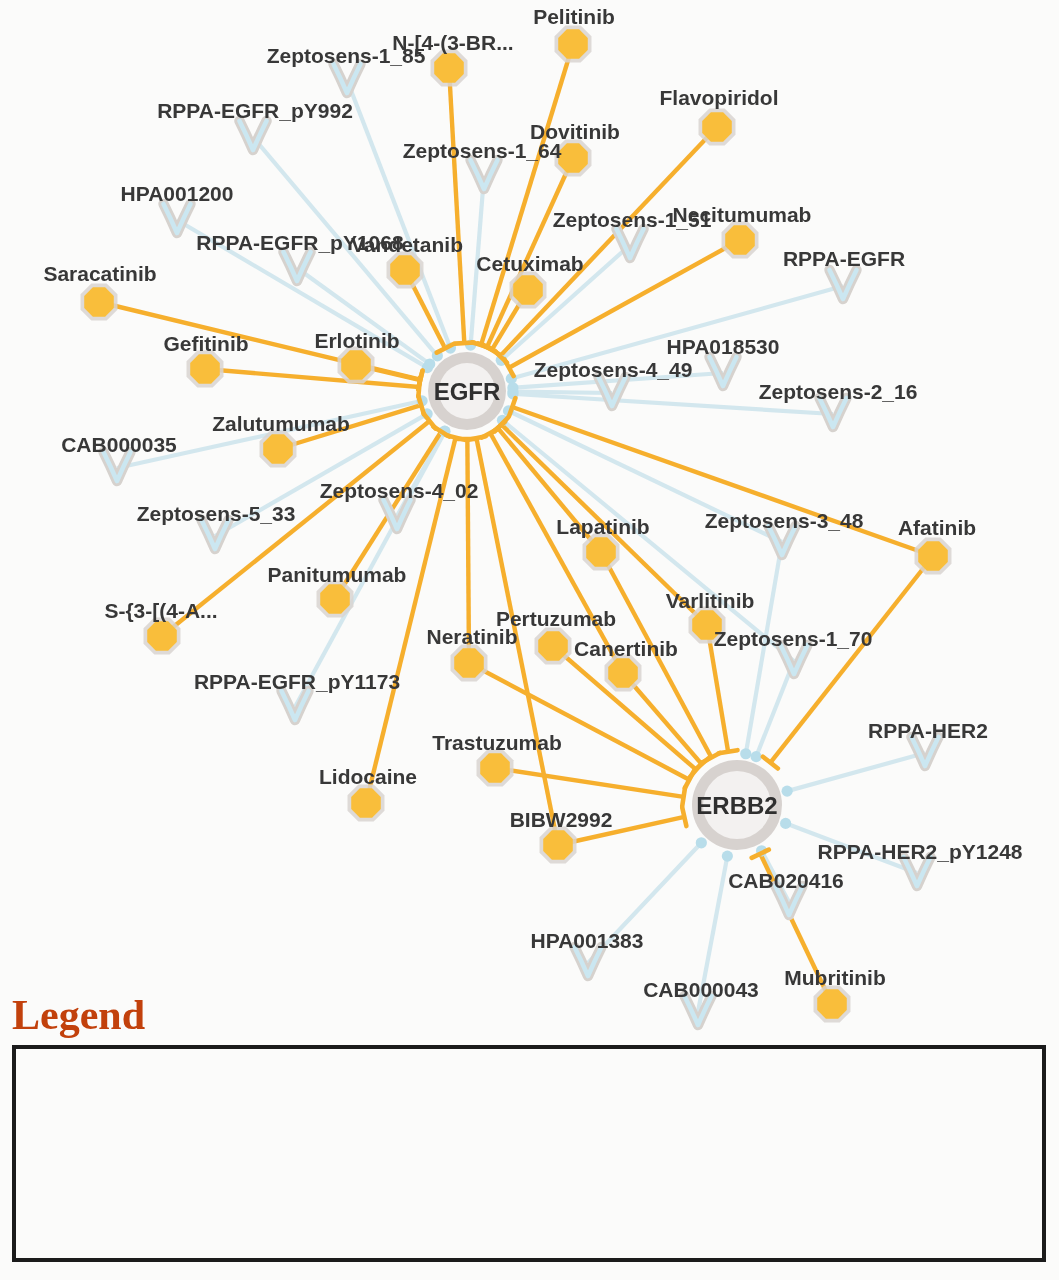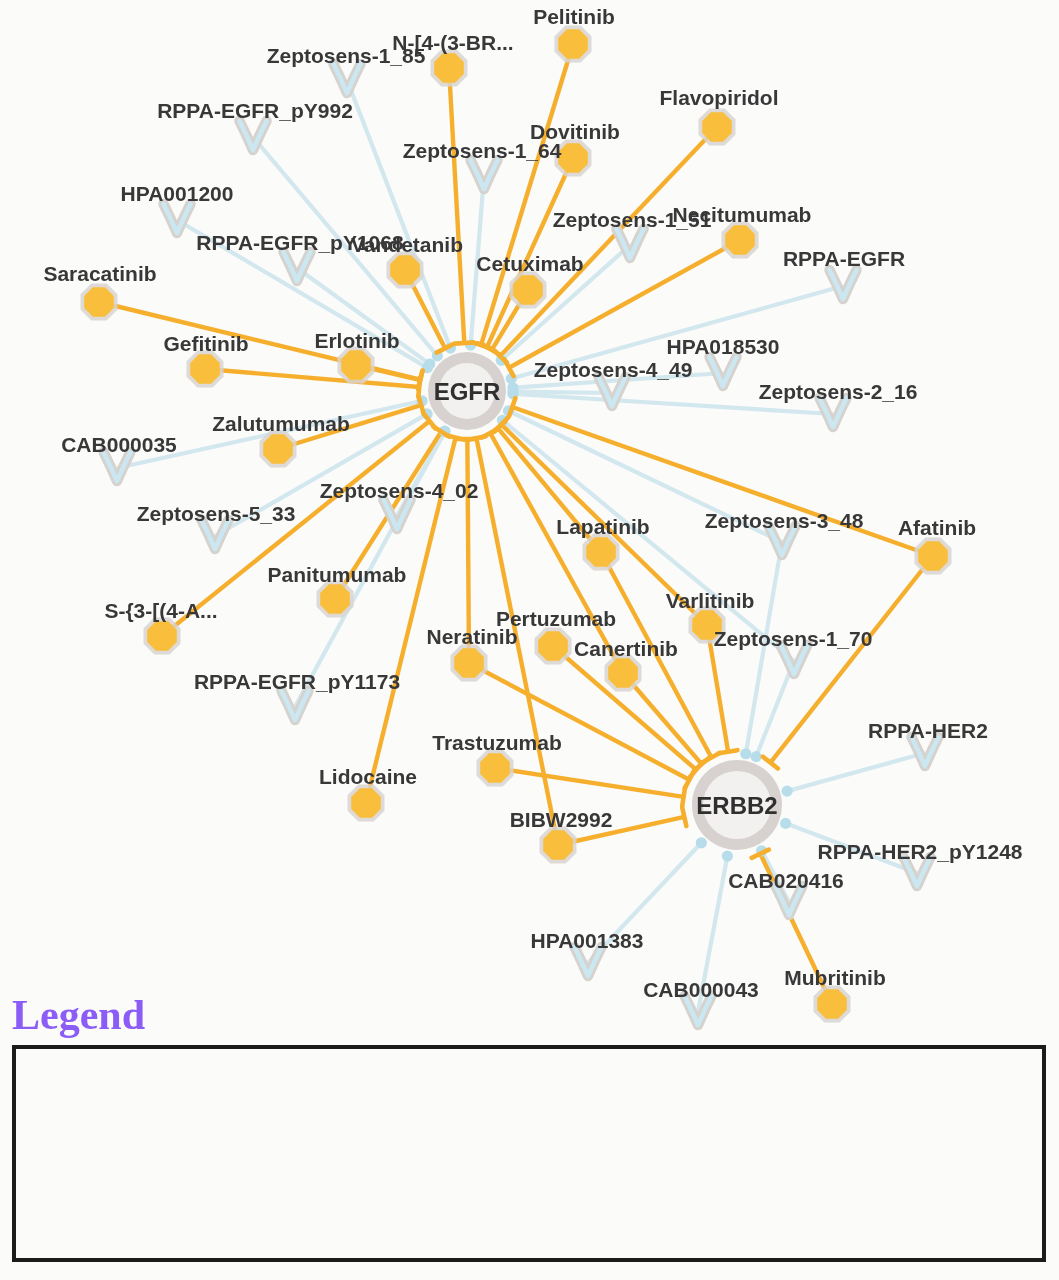--- a/index.html
+++ b/index.html
@@ -1,20 +1,20 @@
 <!DOCTYPE html>
 <html><head>
 <meta charset="utf-8">
 <style>
   html,body{margin:0;padding:0;background:#f3f3f3;}
   #stage{position:relative;width:1059px;height:1280px;background:#FBFBFA;overflow:hidden;
          font-family:"Liberation Sans",sans-serif;}
   #graph{position:absolute;left:0;top:0;}
   .legend-title{position:absolute;left:12px;top:994px;font-family:"Liberation Serif",serif;
-      font-weight:bold;font-size:42px;line-height:1;color:#8b5cf6;}
+      font-weight:bold;font-size:42px;line-height:1;color:#c2410c;}
   .legend-box{position:absolute;left:12px;top:1045px;width:1026px;height:209px;
       border:4px solid #1b1b1b;background:#FBFBFA;}
 </style>
 </head>
 <body>
 
 <div id="stage">
   <svg id="graph" width="1059" height="1280" viewBox="0 0 1059 1280">
       <g>
         <line x1="347" y1="80" x2="449.7207689086757" y2="346.2179927549846" stroke="#D3E7EE" stroke-width="4.2"></line>

